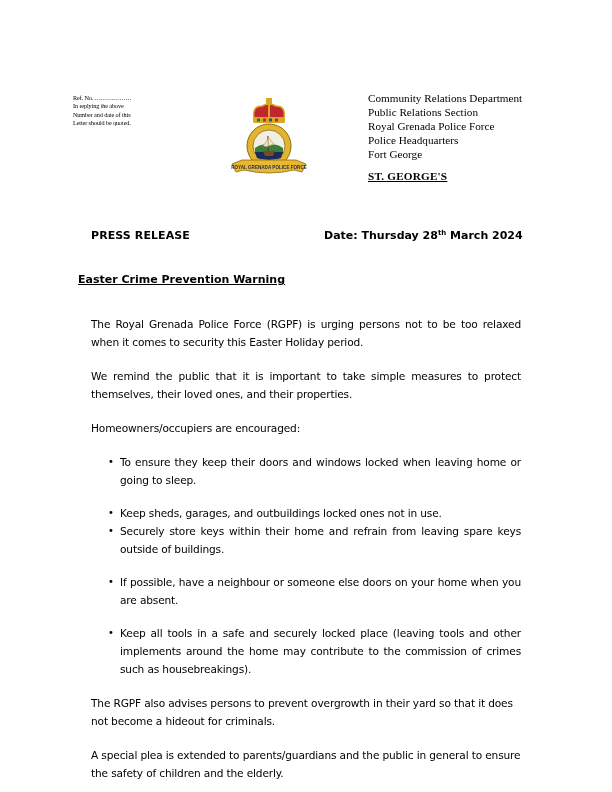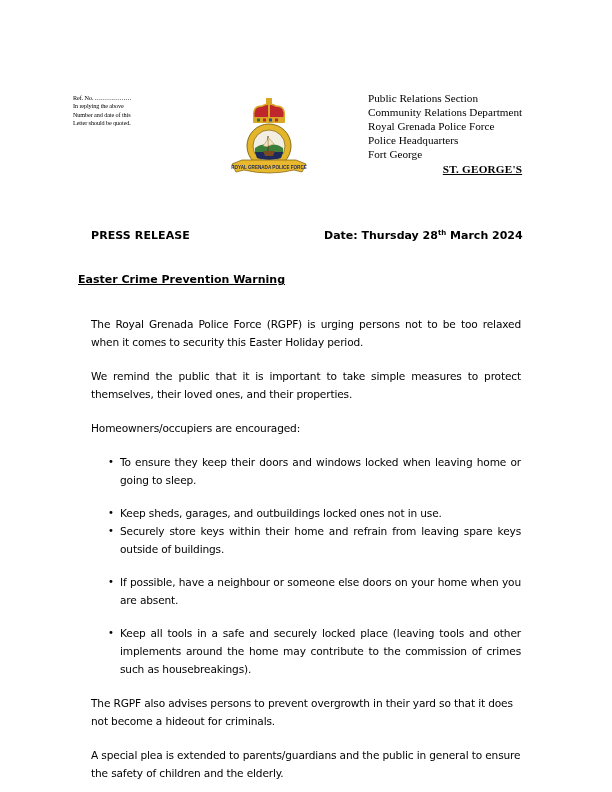--- a/index.html
+++ b/index.html
@@ -7,21 +7,21 @@
   .serif { font-family: "Liberation Serif", "DejaVu Serif", serif; }
   .sans { font-family: "DejaVu Sans", "Liberation Sans", sans-serif; margin-top: 12px; }
 
   .ref { position: absolute; left: 73px; top: 94px; font-size: 6.2px; line-height: 8.4px; letter-spacing: -0.1px; }
   .ref div { white-space: nowrap; }
 
   .crest { position: absolute; left: 228px; top: 96px; width: 82px; height: 84px; }
 
   .addr { position: absolute; left: 368px; top: 91px; font-size: 11.2px; line-height: 14px; }
   .addr div { white-space: nowrap; }
-  .addr .city { font-weight: bold; text-decoration: underline; margin-top: 1px; letter-spacing: 0.2px; text-align: right; }
+  .addr .city { font-weight: bold; text-decoration: underline; margin-top: 8px; letter-spacing: 0.2px; }
 
   .press { position: absolute; left: 91px; top: 217px; font-size: 11px; font-weight: bold; letter-spacing: 0.1px; }
   .date { position: absolute; left: 324px; top: 217px; font-size: 11px; font-weight: bold; white-space: nowrap; }
   .date sup { font-size: 7px; vertical-align: 4px; }
 
   .headline { position: absolute; left: 78px; top: 261px; font-size: 11px; font-weight: bold; text-decoration: underline; }
 
   .body { position: absolute; left: 91px; top: 303px; width: 430px; font-size: 10.6px; line-height: 18px; text-align: justify; letter-spacing: -0.15px; }
   .body p { margin: 0; }
   .p1 { margin-bottom: 16px !important; }
@@ -69,22 +69,22 @@
     <path d="M40 40 L40 55" stroke="#5a3a18" stroke-width="1"></path>
     <path d="M40 41 L46 48 L40 50 Z" fill="#f0e4c8" stroke="#8a6a14" stroke-width="0.4"></path>
     <path d="M40 43 L35 50 L40 51 Z" fill="#f0e4c8" stroke="#8a6a14" stroke-width="0.4"></path>
 
     <path d="M4 68 L14 64 L68 64 L78 68 L74 76 L66 74 Q41 80 16 74 L8 76 Z" fill="#e8b82e" stroke="#8a6a14" stroke-width="0.8"></path>
     <text x="41" y="73" font-size="4.6" font-family="Liberation Sans, sans-serif" text-anchor="middle" fill="#1d2b5c" font-weight="bold">ROYAL GRENADA POLICE FORCE</text>
   </svg>
 </div>
 
 <div class="addr serif">
+  <div>Community Relations Department</div>
   <div>Public Relations Section</div>
-  <div>Community Relations Department</div>
   <div>Royal Grenada Police Force</div>
   <div>Police Headquarters</div>
   <div>Fort George</div>
   <div class="city">ST. GEORGE'S</div>
 </div>
 
 <div class="press sans">PRESS RELEASE</div>
 <div class="date sans"><span>Date: Thursday 28</span><sup>th</sup><span> March 2024</span></div>
 
 <div class="headline sans">Easter Crime Prevention Warning</div>

